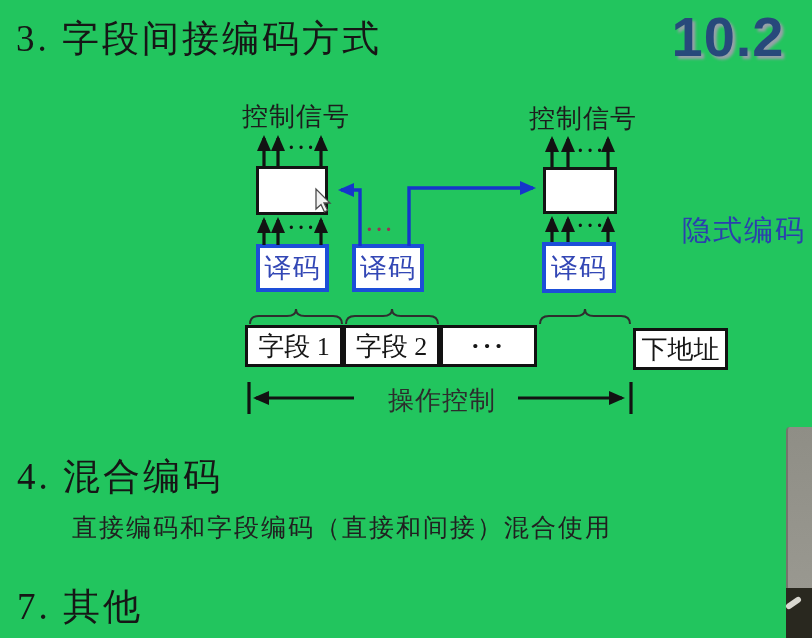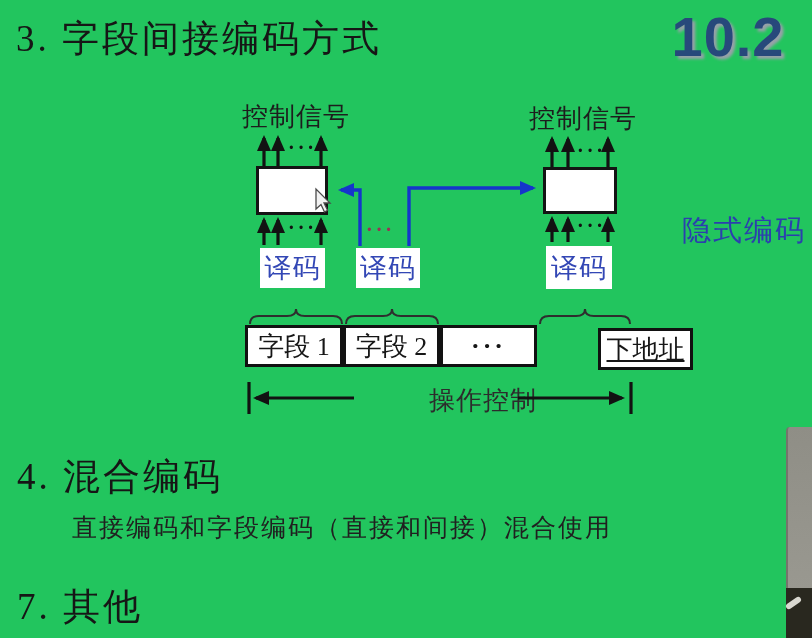--- a/index.html
+++ b/index.html
@@ -16,44 +16,44 @@
     font-size:56px;color:#27497b;text-shadow:3px 3px 3px #9aa0aa;letter-spacing:1px;
   }
   .h4{left:17px;top:452px;font-size:37px;letter-spacing:3px;white-space:nowrap;}
   .h4-body{left:72px;top:511px;font-size:25px;letter-spacing:2px;white-space:nowrap;color:#202020;}
   .h5{left:17px;top:582px;font-size:37px;letter-spacing:3px;white-space:nowrap;}
   
   .ctrl-label{font-size:26px;letter-spacing:1px;white-space:nowrap;color:#1d1d1d;}
   .ctrl-left{left:242px;top:99px;}
   .ctrl-right{left:529px;top:101px;}
   .annotation{left:658px;top:211px;font-size:29px;letter-spacing:2px;color:#2b3fae;white-space:nowrap;margin-left:24px;}
-  .measure-label{left:388px;top:383px;font-size:26px;letter-spacing:1px;color:#2c2c2c;white-space:nowrap;margin-left:41px;}
+  .measure-label{left:388px;top:383px;font-size:26px;letter-spacing:1px;color:#2c2c2c;white-space:nowrap;}
   
   .bigbox{border:3px solid #141414;background:#ffffff;box-sizing:border-box;}
   .bigbox-left{left:256px;top:166px;width:72px;height:49px;}
   .bigbox-right{left:543px;top:167px;width:74px;height:47px;}
   .decoder{
-    border:4px solid #22c55e;background:#ffffff;box-sizing:border-box;
+    border:4px solid #1d4ed8;background:#ffffff;box-sizing:border-box;
     display:flex;align-items:center;justify-content:center;
     font-size:27px;color:#3347b5;letter-spacing:1px;
   }
   .dec1{left:256px;top:244px;width:73px;height:48px;}
   .dec2{left:352px;top:244px;width:72px;height:48px;}
   .dec3{left:542px;top:242px;width:74px;height:51px;}
   
   .cell{
     border:3px solid #111111;background:#ffffff;box-sizing:border-box;
     display:flex;align-items:center;justify-content:center;
     font-size:26px;white-space:nowrap;color:#161616;
   }
   .cell1{left:245px;top:325px;width:98px;height:42px;}
   .cell2{left:343px;top:325px;width:97px;height:42px;}
   .cell3{left:440px;top:325px;width:97px;height:42px;font-weight:bold;letter-spacing:3px;}
   .cell4{left:537px;top:325px;width:96px;height:42px;}
-  .cell5{left:598px;top:328px;width:95px;height:42px;text-decoration:underline;}
+  .cell5{left:633px;top:328px;width:95px;height:42px;}
   .var-n{font-style:italic;padding-left:6px;}
   
   .dots{font-weight:bold;font-size:20px;letter-spacing:3px;color:#111;white-space:nowrap;}
   .dots-lt{left:288px;top:136px;}
   .dots-lb{left:288px;top:216px;}
   .dots-mid{left:366px;top:218px;color:#993355;}
   .dots-rt{left:577px;top:139px;}
   .dots-rb{left:577px;top:214px;}
   
   .edge-strip{left:786px;top:427px;width:26px;height:211px;

